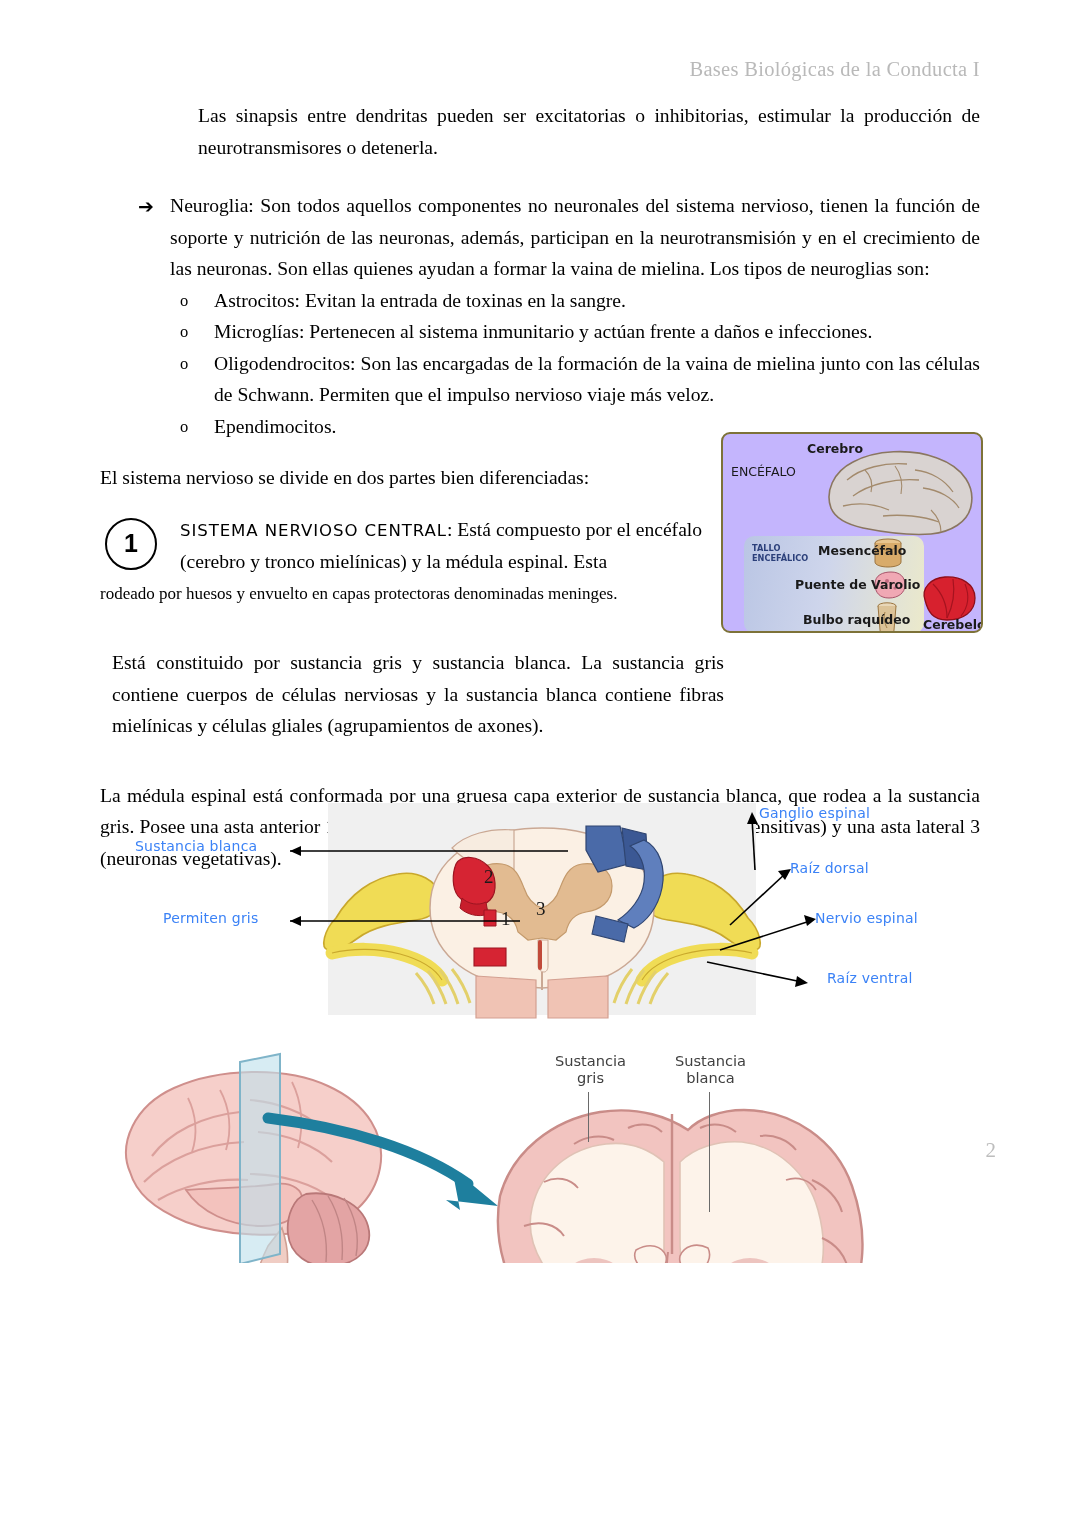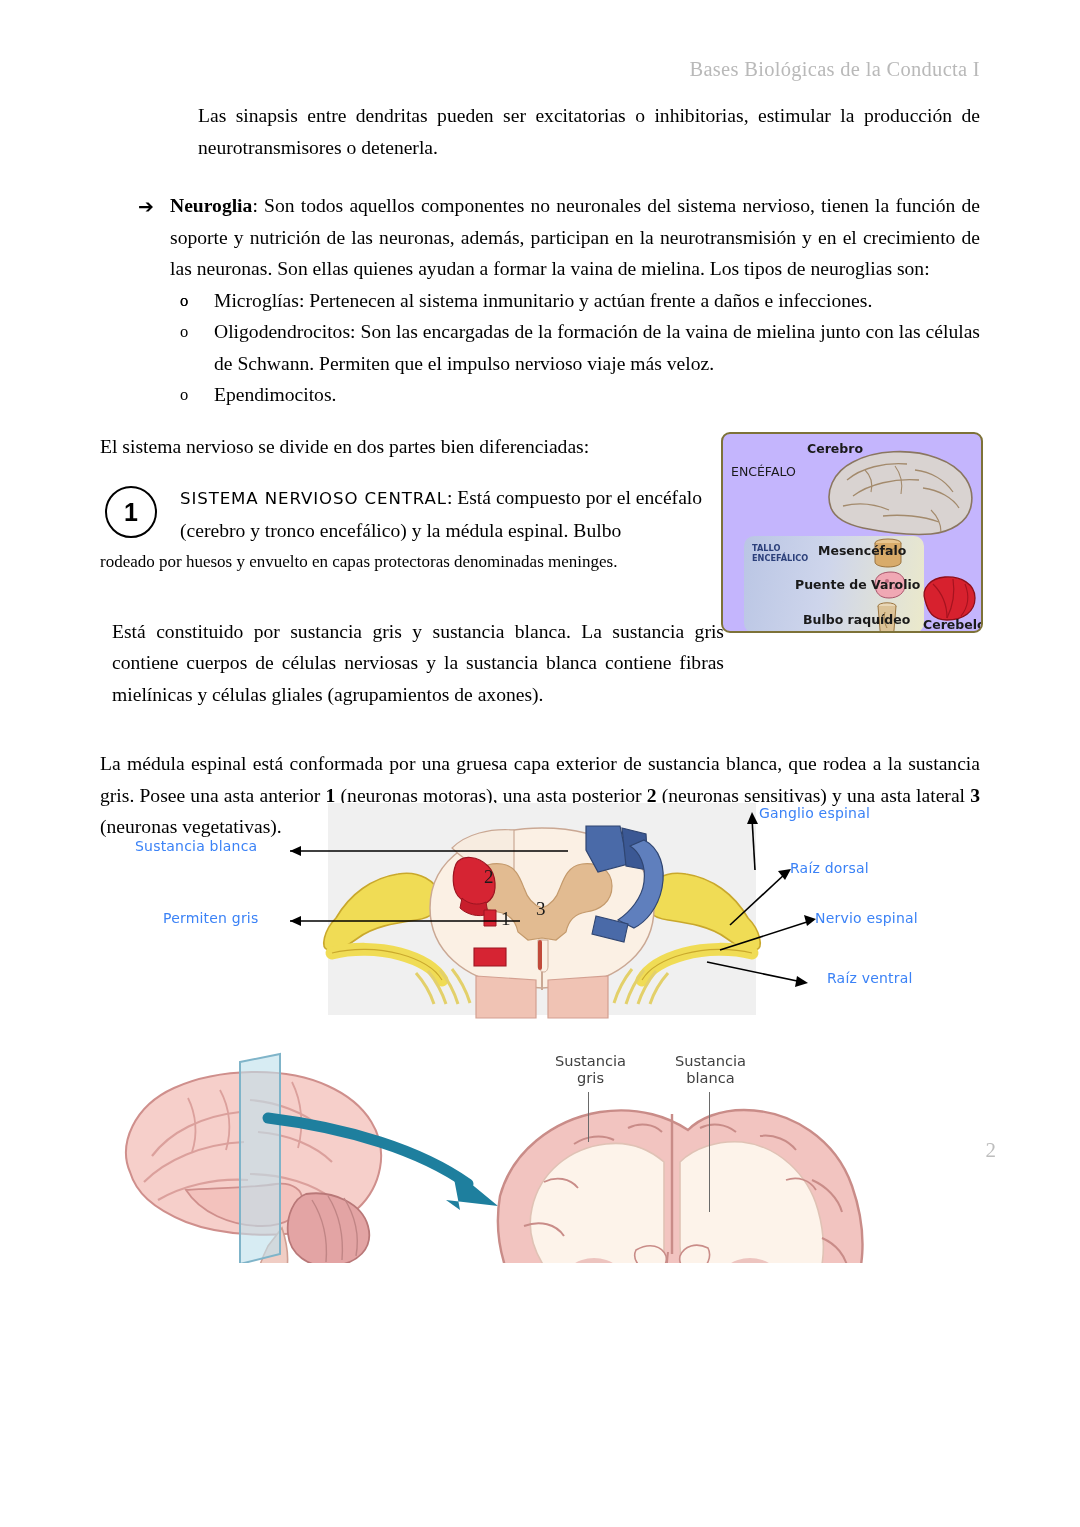--- a/index.html
+++ b/index.html
@@ -62,21 +62,21 @@
   .arrow-glyph {
     position: absolute;
     left: 38px;
     top: 1px;
     font-size: 19px;
     font-family: "DejaVu Sans", sans-serif;
     font-weight: bold;
     line-height: 31.5px;
   }
   .arrow-item .para { text-align: justify; }
-  .bold { font-weight: bold; }
+  .bold { font-weight: normal; }
 
   
   ul.sub-list {
     list-style: none;
     margin: 0;
     padding: 0;
     margin-left: 58px;
   }
   ul.sub-list li {
     position: relative;
@@ -309,20 +309,21 @@
     </div>
 
     <div class="arrow-item">
       <span class="arrow-glyph">➔</span>
       <p class="para"><span class="bold">Neuroglia</span><span>: Son todos aquellos componentes no neuronales del sistema nervioso, tienen la función de soporte y nutrición de las neuronas, además, participan en la neurotransmisión y en el crecimiento de las neuronas. Son ellas quienes ayudan a formar la vaina de mielina. Los tipos de neuroglias son:</span></p>
     </div>
 
     <ul class="sub-list">
       <li>
         <span class="o-marker">o</span>
+        <span>Astrocitos: Evitan la entrada de toxinas en la sangre.</span>
       </li>
       <li>
         <span class="o-marker">o</span>
         <span>Microglías: Pertenecen al sistema inmunitario y actúan frente a daños e infecciones.</span>
       </li>
       <li>
         <span class="o-marker">o</span>
         <span>Oligodendrocitos: Son las encargadas de la formación de la vaina de mielina junto con las células de Schwann. Permiten que el impulso nervioso viaje más veloz.</span>
       </li>
       <li>
@@ -330,21 +331,21 @@
         <span>Ependimocitos.</span>
       </li>
     </ul>
 
     <div class="gap-20"></div>
     <p class="full-para">El sistema nervioso se divide en dos partes bien diferenciadas:</p>
 
     <div class="numbered-section">
       <div class="circle-num">1</div>
       <div class="sns-first-line"><span class="smallcaps-label">SISTEMA NERVIOSO CENTRAL</span><span>: Está compuesto por el encéfalo</span></div>
-      <div class="sns-second-line">(cerebro y tronco encefálico) y la médula espinal. Bulbo</div>
+      <div class="sns-second-line">(cerebro y tronco mielínicas) y la médula espinal. Esta</div>
       <div class="sns-rest">rodeado por huesos y envuelto en capas protectoras denominadas meninges.</div>
     </div>
 
     <div class="gap-26"></div>
     <p class="narrow-para">Está constituido por sustancia gris y sustancia blanca. La sustancia gris contiene cuerpos de células nerviosas y la sustancia blanca contiene fibras mielínicas y células gliales (agrupamientos de axones).</p>
 
     <div class="gap-26"></div>
     <p class="full-para"><span>La médula espinal está conformada por una gruesa capa exterior de sustancia blanca, que rodea a la sustancia gris. Posee una asta anterior </span><span class="bold">1</span><span> (neuronas motoras), una asta posterior </span><span class="bold">2</span><span> (neuronas sensitivas) y una asta lateral </span><span class="bold">3</span><span> (neuronas vegetativas).</span></p>
 
   </div>

